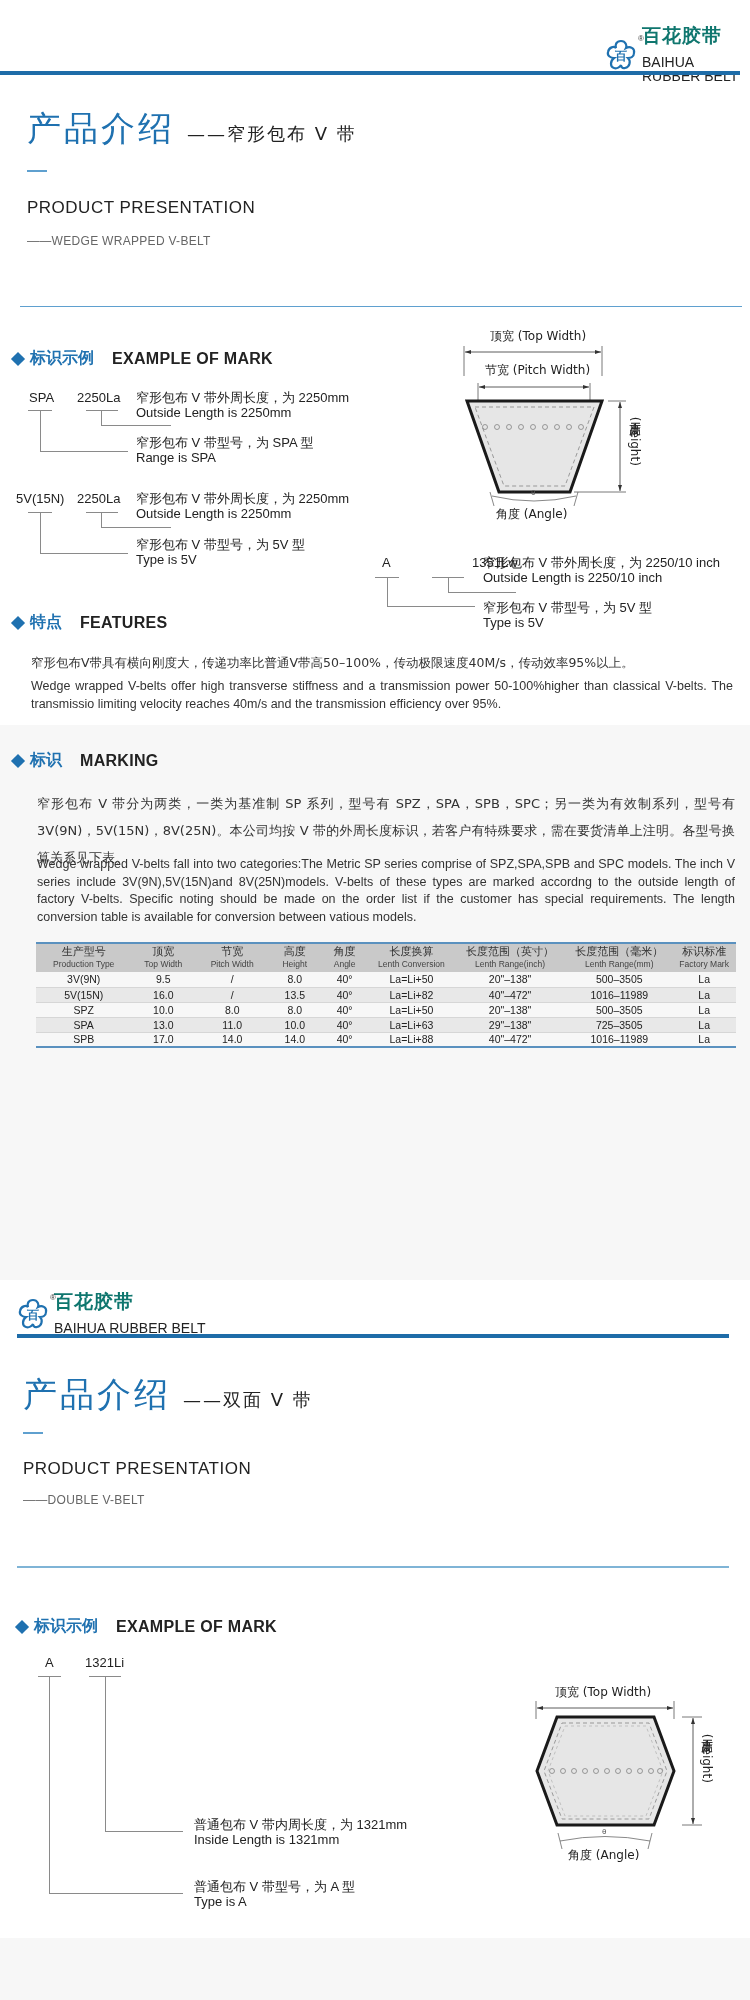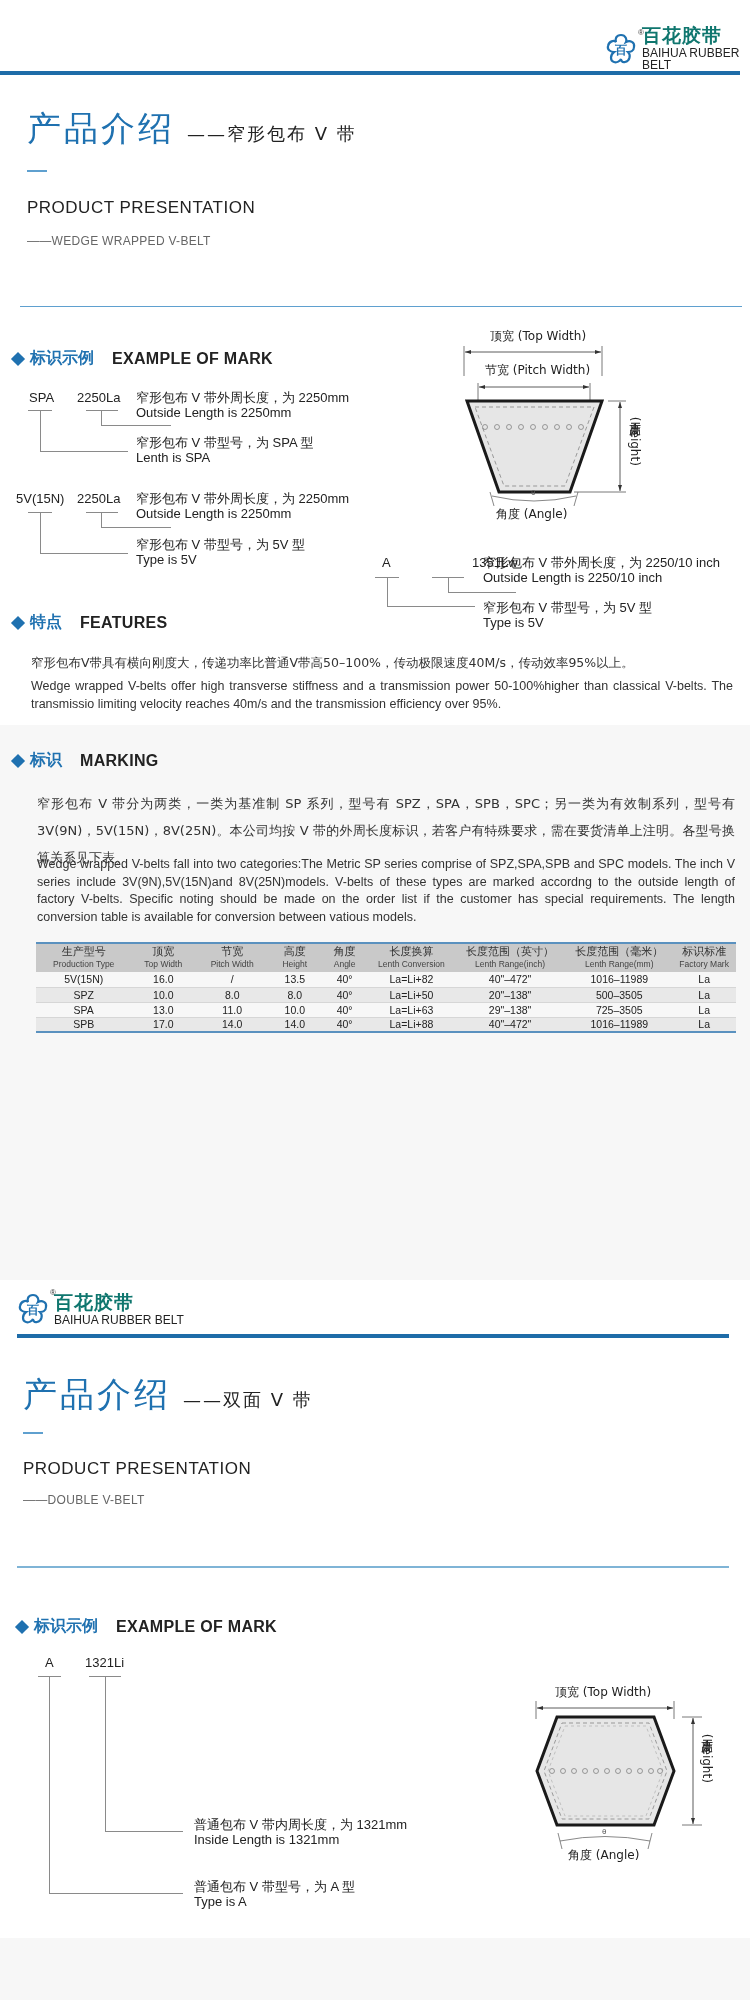--- a/index.html
+++ b/index.html
@@ -6,21 +6,21 @@
   html, body { width: 750px; background: #ffffff; }
   body { font-family: "Liberation Sans", "DejaVu Sans", sans-serif; color: #222; position: relative; height: 2000px; overflow: hidden; }
   .abs { position: absolute; }
   .bg-gray { background: #f7f7f7; }
 
   
   .logo { display: flex; align-items: center; gap: 4px; }
   .logo-mark { width: 34px; height: 34px; position: relative; }
   .logo-text { display: flex; flex-direction: column; line-height: 1; }
   .logo-cn { font-size: 19px; font-weight: bold; color: #0f766e; letter-spacing: 1px; font-family: "DejaVu Sans", sans-serif; }
-  .logo-en { font-size: 12px; color: #222; margin-top: 2px; letter-spacing: 0px; }
+  .logo-en { font-size: 14px; color: #222; margin-top: 10px; letter-spacing: 0px; }
   .logo-reg { position: absolute; top: -4px; right: -6px; font-size: 8px; color: #333; }
 
   .thick-rule { height: 4px; background: #1e6ca8; }
   .thin-rule { height: 2px; background: #7fb4d6; }
 
   .title-cn { font-size: 34px; color: #1f71b0; font-family: "DejaVu Sans", sans-serif; letter-spacing: 3px; font-weight: normal; }
   .title-sub { font-size: 18px; color: #222; font-family: "DejaVu Sans", sans-serif; margin-left: 12px; letter-spacing: 2px; }
   .title-dash { width: 20px; height: 2px; background: #5fa0cf; }
   .pp { font-size: 17px; color: #222; letter-spacing: 0.5px; }
   .pp-sub { font-size: 12px; color: #666; letter-spacing: 0.3px; margin-top: 8px; }
@@ -94,21 +94,21 @@
   <div class="abs line" style="left:101px;top:410px;width:1px;height:16px;"></div>
   <div class="abs line" style="left:101px;top:425px;width:70px;height:1px;"></div>
   <div class="abs line" style="left:40px;top:410px;width:1px;height:42px;"></div>
   <div class="abs line" style="left:40px;top:451px;width:88px;height:1px;"></div>
   <div class="abs desc" style="left:136px;top:390px;">
     <div>窄形包布 V 带外周长度，为 2250mm</div>
     <div>Outside Length is 2250mm</div>
   </div>
   <div class="abs desc" style="left:136px;top:435px;">
     <div>窄形包布 V 带型号，为 SPA 型</div>
-    <div>Lenth is SPA</div>
+    <div>Range is SPA</div>
   </div>
 </div>
 
 <div>
   <span class="abs mk" style="left:16px;top:491px;">5V(15N)</span>
   <span class="abs mk" style="left:77px;top:491px;">2250La</span>
   <div class="abs line" style="left:28px;top:512px;width:24px;height:1px;"></div>
   <div class="abs line" style="left:86px;top:512px;width:32px;height:1px;"></div>
   <div class="abs line" style="left:101px;top:512px;width:1px;height:16px;"></div>
   <div class="abs line" style="left:101px;top:527px;width:70px;height:1px;"></div>
@@ -242,20 +242,31 @@
             <span class="hcn">长度范围（毫米）</span>
             <span class="hen">Lenth Range(mm)</span>
           </th>
         <th style="width:60px;">
             <span class="hcn">标识标准</span>
             <span class="hen">Factory Mark</span>
           </th>
       </tr>
     </thead>
     <tbody>
+      <tr>
+        <td>3V(9N)</td>
+          <td>9.5</td>
+          <td>/</td>
+          <td>8.0</td>
+          <td>40°</td>
+          <td>La=Li+50</td>
+          <td>20"–138"</td>
+          <td>500–3505</td>
+          <td>La</td>
+      </tr>
       <tr>
         <td>5V(15N)</td>
           <td>16.0</td>
           <td>/</td>
           <td>13.5</td>
           <td>40°</td>
           <td>La=Li+82</td>
           <td>40"–472"</td>
           <td>1016–11989</td>
           <td>La</td>

